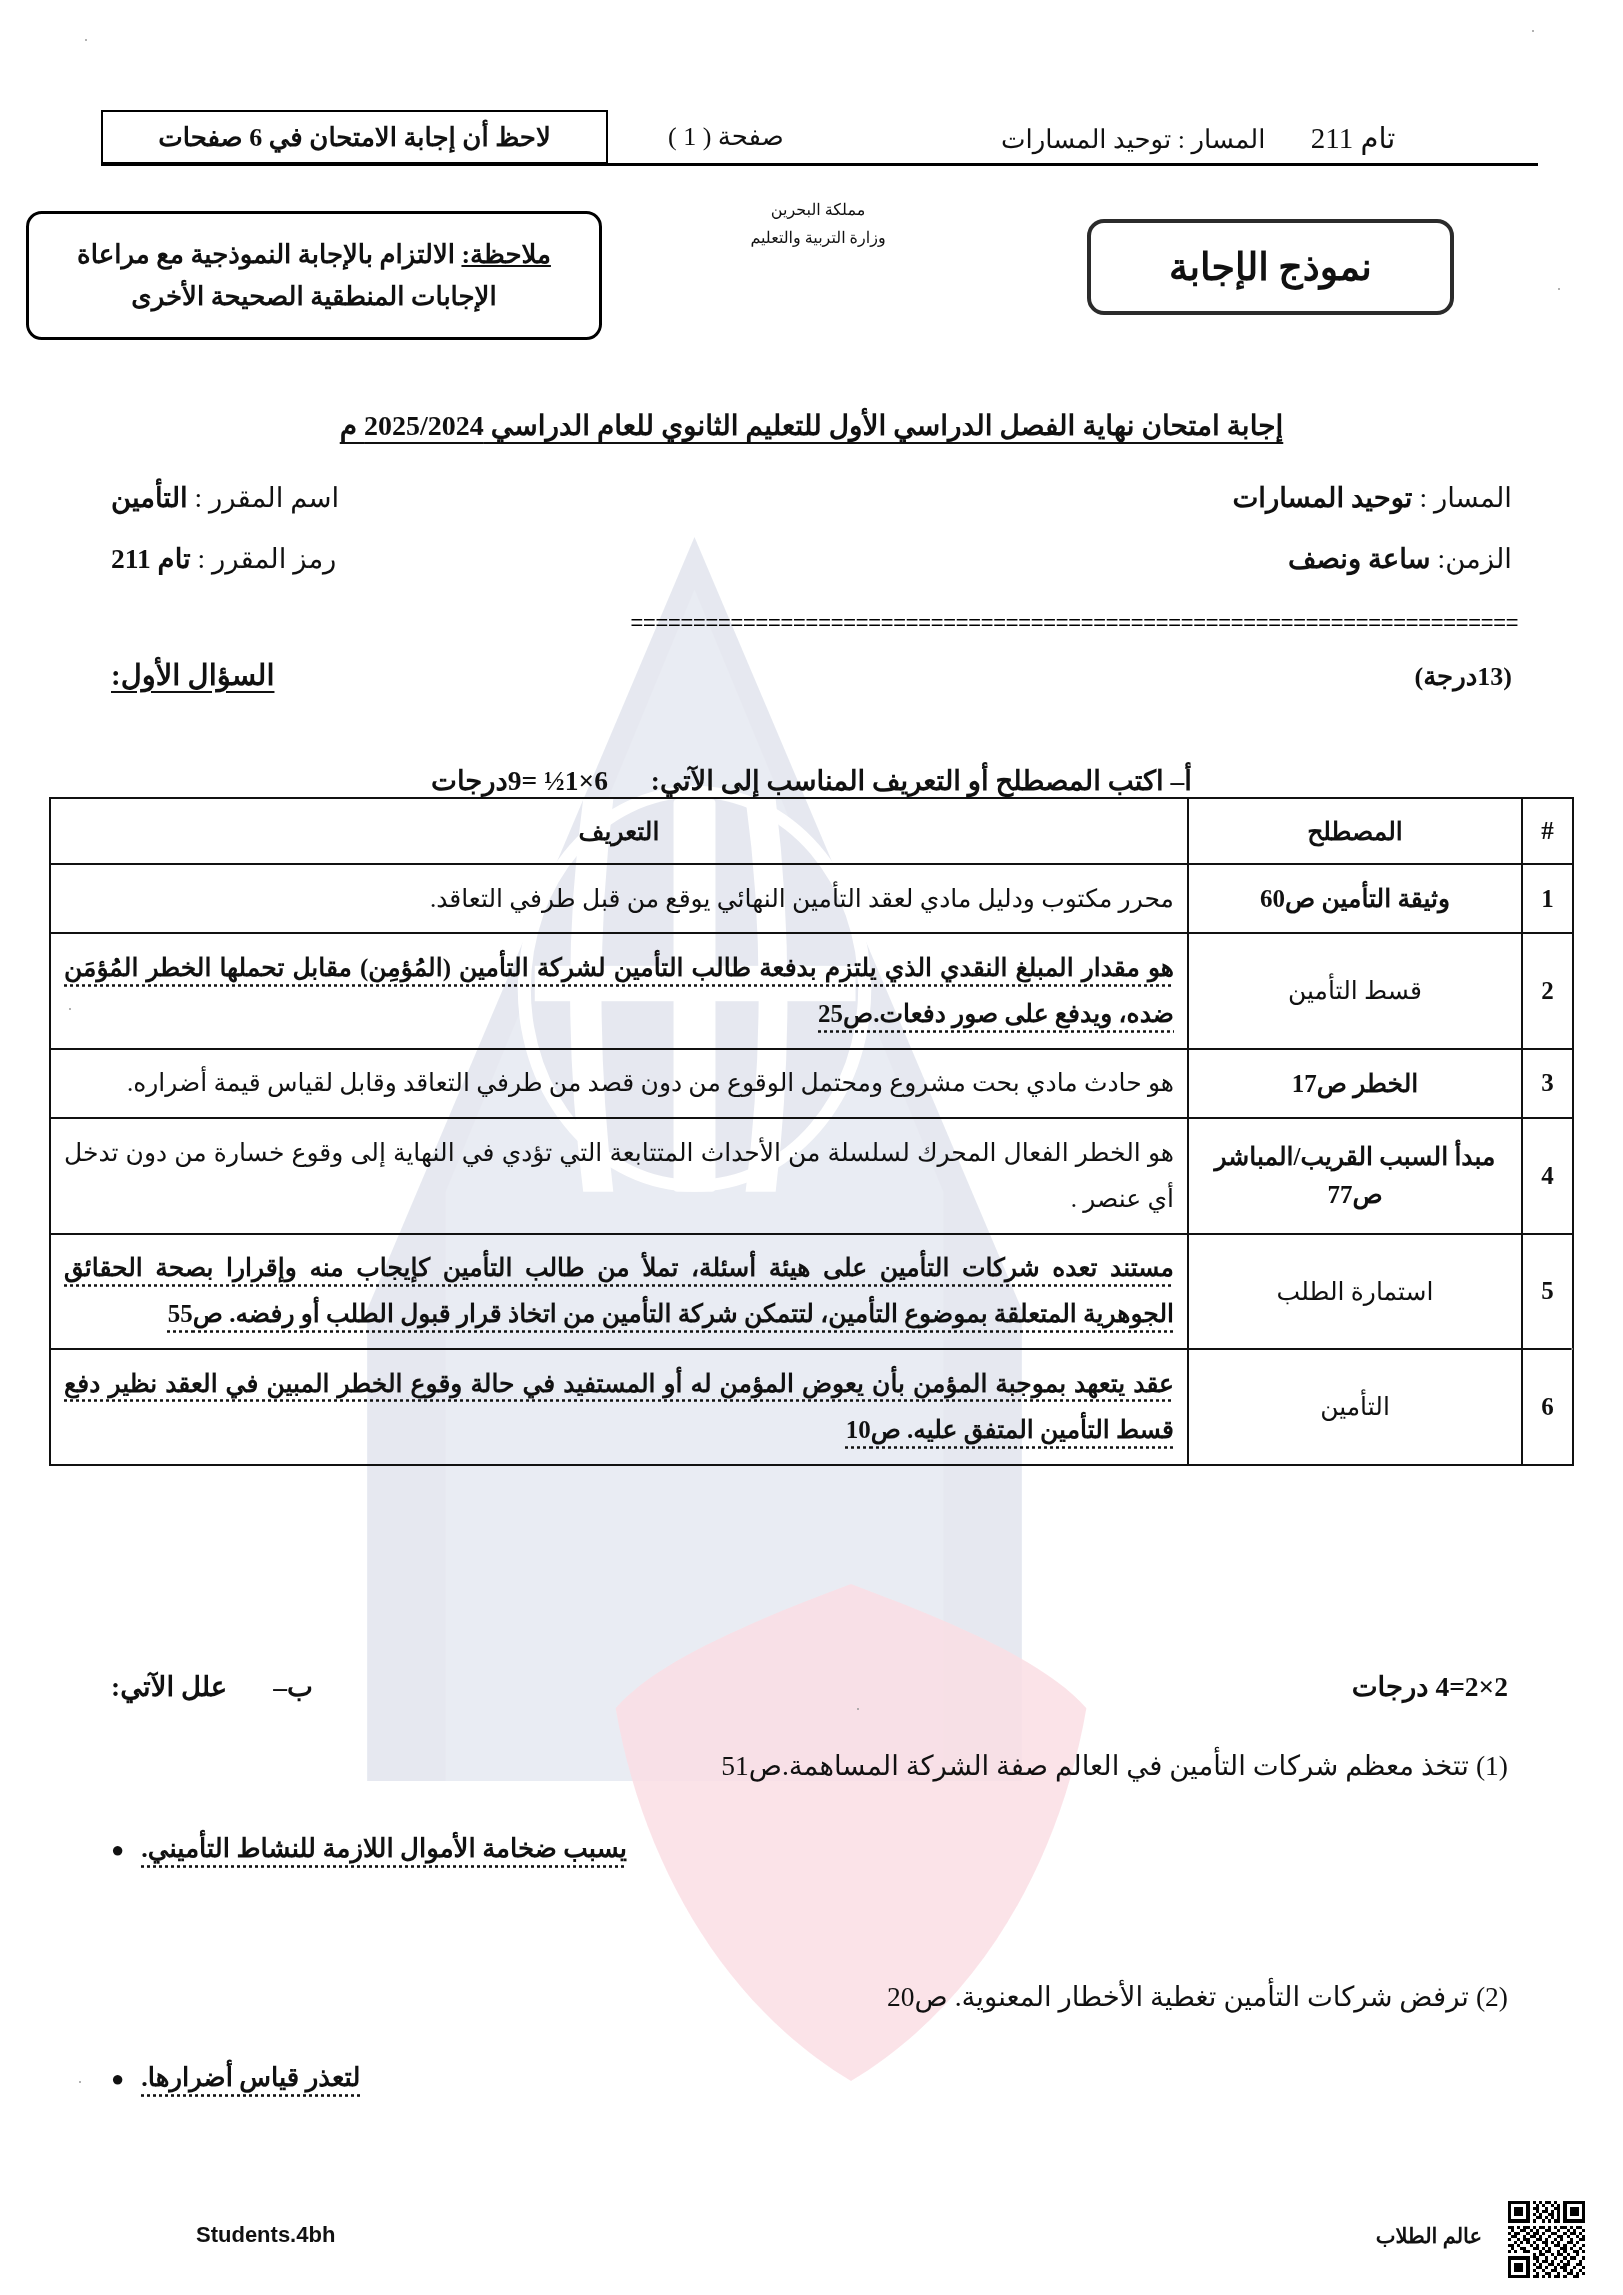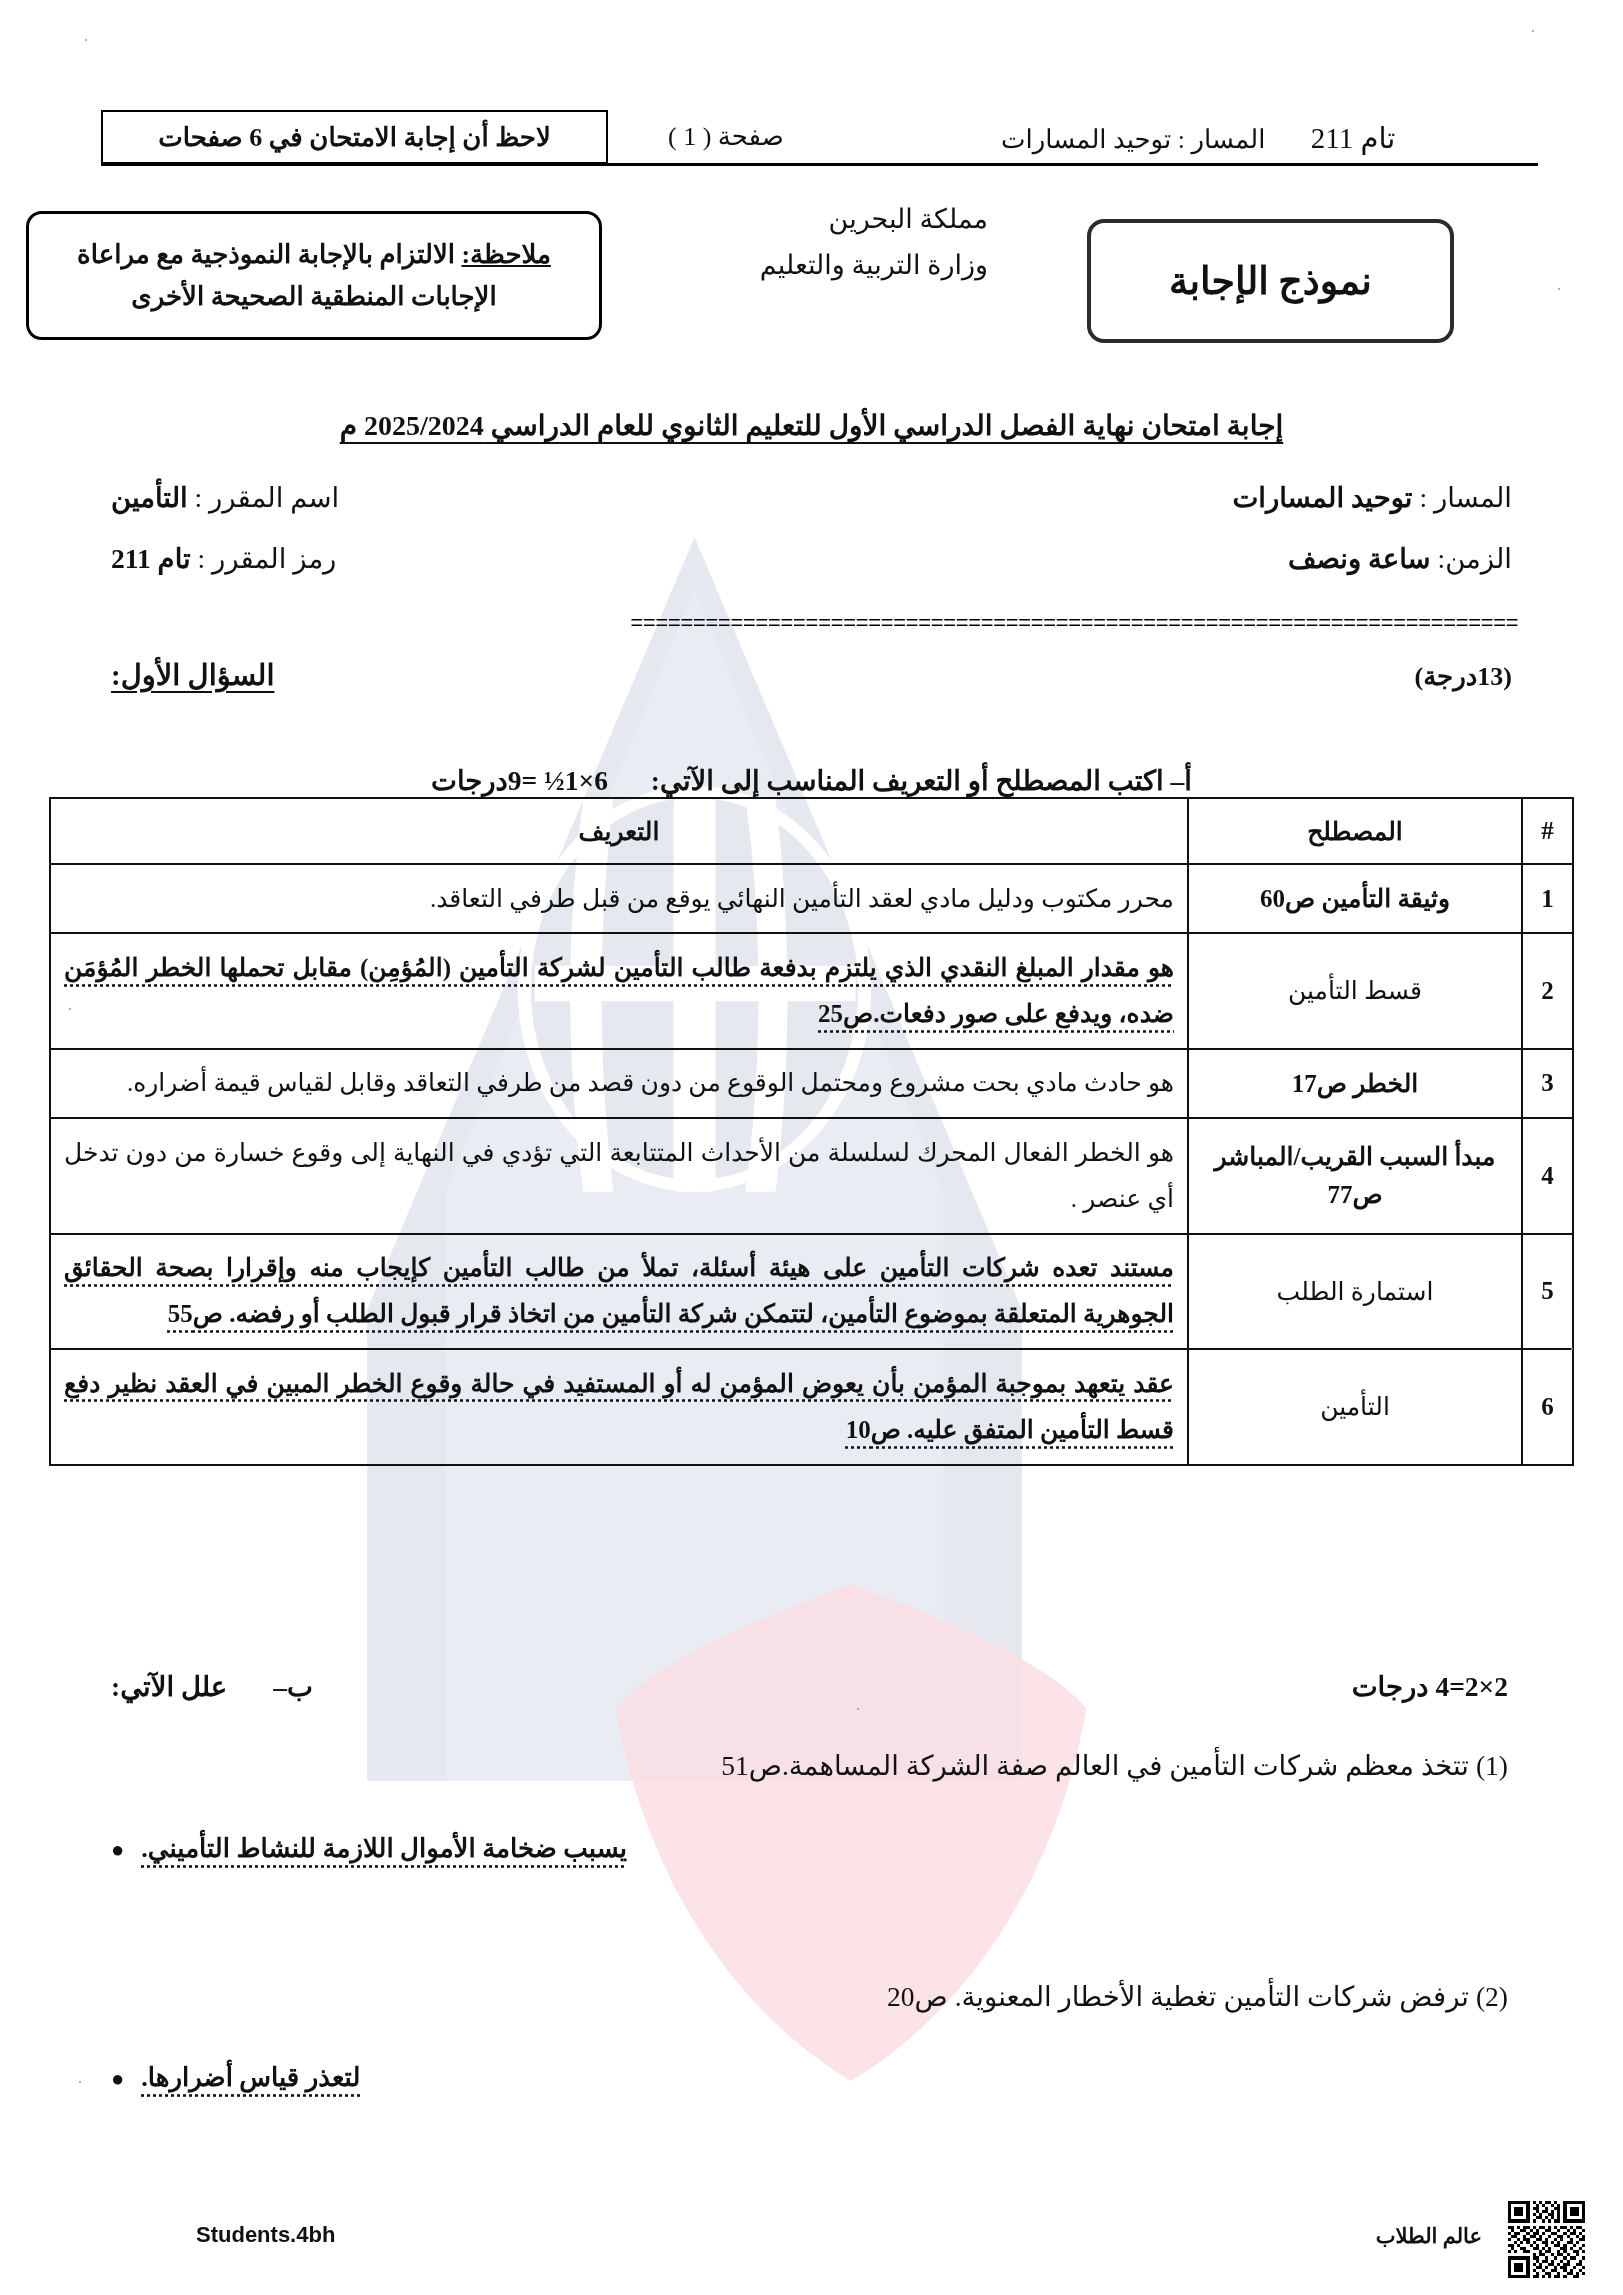--- a/index.html
+++ b/index.html
@@ -109,30 +109,31 @@
     line-height: 1.6;
     text-align: center;
   }
   .note-box .lbl { text-decoration: underline; }
 
   .ministry {
     position: absolute;
     left: 648px;
     top: 196px;
     width: 340px;
-    font-size: 27px;
+    text-align: center;
+    font-size: 16px;
     line-height: 1.72;
   }
 
   .model-box {
     position: absolute;
     left: 1087px;
     top: 219px;
     width: 367px;
-    height: 124px;
+    height: 96px;
     border: 4.6px solid #2b2b2b;
     border-radius: 17px;
     box-sizing: border-box;
     background: #fff;
     display: flex;
     align-items: center;
     justify-content: center;
     font-size: 38px;
     font-weight: 700;
     letter-spacing: 0.7px;

